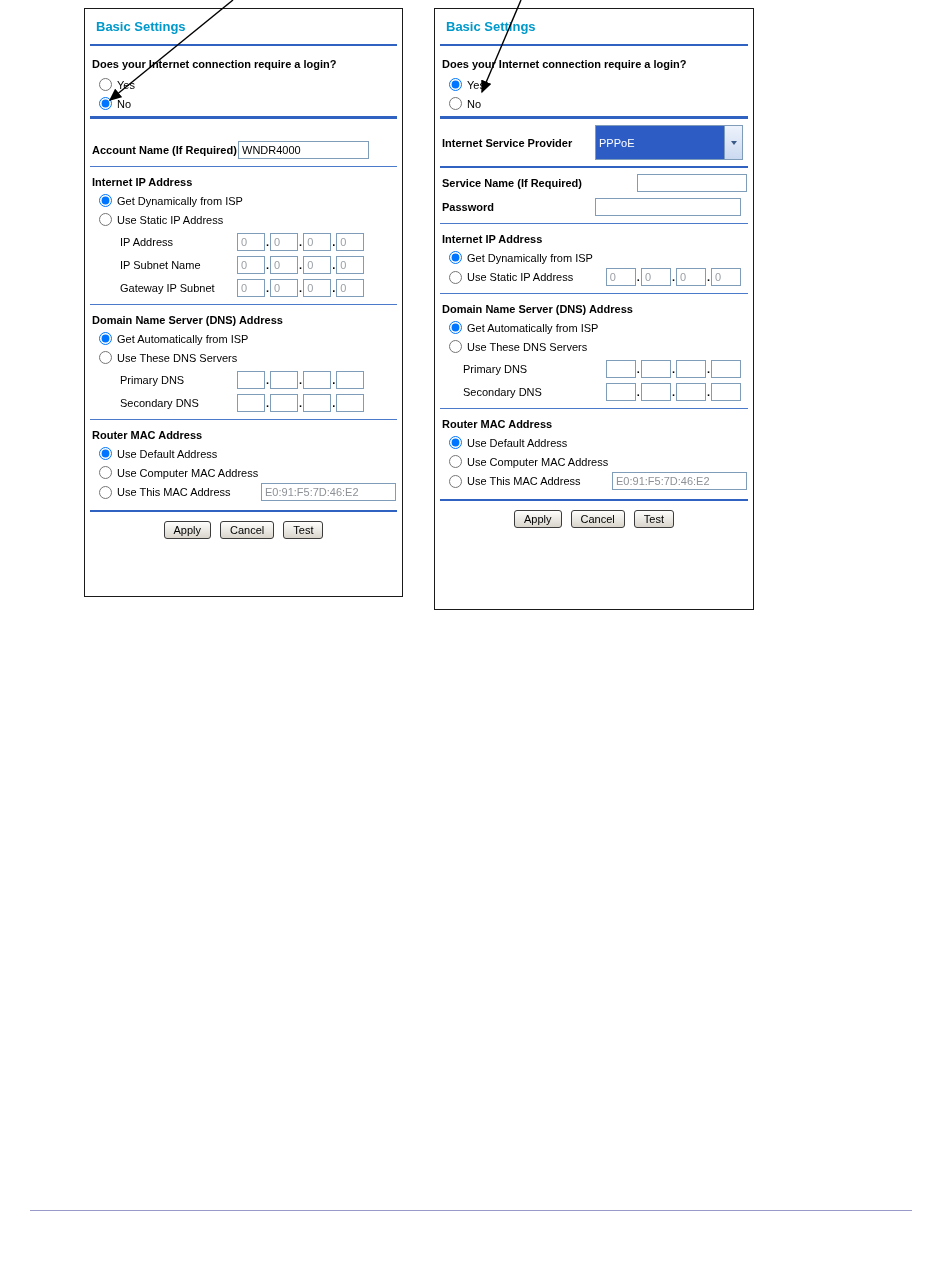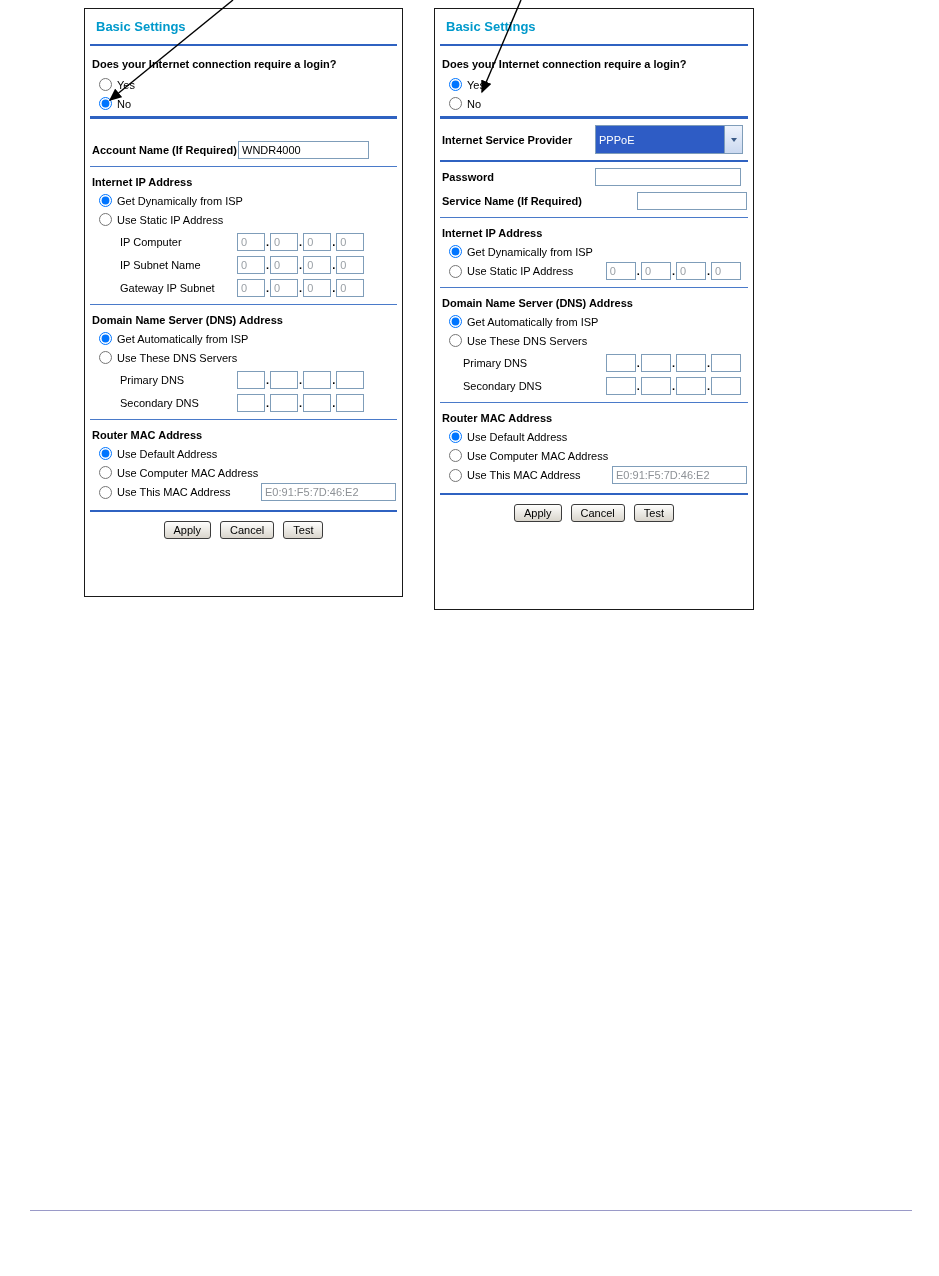--- a/index.html
+++ b/index.html
@@ -31,21 +31,21 @@
        color:#8d9196;margin-left:auto}
   .btn-row{display:flex;justify-content:center;gap:9px;margin-top:9px}
   button{font-family:"Liberation Sans",sans-serif;font-size:11px;padding:2px 9px;
        background:linear-gradient(#fefefd,#d9d5cc);border:1px solid #3c3c3c;border-radius:3px}
   
   .r-row{display:flex;align-items:center;margin:6px 6px 6px 7px}
   .r-row .lbl{font-weight:bold;flex:0 0 153px}
   .w146{width:146px}
   .w110{width:110px;margin-left:auto}
   .w30r{width:30px;margin-left:auto}
-  .dropdown{display:flex;width:148px;height:29px;border:1px solid #7f9db9;background:#22c55e;
+  .dropdown{display:flex;width:148px;height:35px;border:1px solid #7f9db9;background:#22c55e;
        box-sizing:border-box;align-items:stretch}
   .dropdown .dval{flex:1;display:flex;align-items:center;padding-left:3px;overflow:hidden;white-space:nowrap}
   .dropdown .dval.selected{background:#2e5cc5;color:#fff}
   .darrow{width:17px;border-left:1px solid #7f9db9;background:linear-gradient(#eef3fc,#cbd9f0);
        display:flex;align-items:center;justify-content:center}
   .darrow::after{content:"";width:0;height:0;border-left:3.5px solid transparent;
        border-right:3.5px solid transparent;border-top:4.5px solid #3a5a86}
   .octets{display:flex;align-items:center}
   .octets.push{margin-left:auto;margin-right:6px}
   .octet30{width:30px;height:17px}
@@ -81,21 +81,21 @@
   <div class="section-h">Internet IP Address</div>
   <div class="radio-row">
     <input type="radio" name="lp-ipmode" checked="" style="">
     <span>Get Dynamically from ISP</span>
   </div>
   <div class="radio-row">
     <input type="radio" name="lp-ipmode" style="">
     <span>Use Static IP Address</span>
   </div>
   <div class="octet-row">
-    <span class="olbl">IP Computer</span>
+    <span class="olbl">IP Address</span>
     <span class="octets">
       <input type="text" class="octet gray" value="0" style="">
         <span class="dot">.</span>
         <input type="text" class="octet gray" value="0" style="">
         <span class="dot">.</span>
         <input type="text" class="octet gray" value="0" style="">
         <span class="dot">.</span>
         <input type="text" class="octet gray" value="0" style="">
     </span>
   </div>
@@ -201,26 +201,26 @@
   <div class="r-row" style="">
     <span class="lbl">Internet Service Provider</span>
     <div class="dropdown">
       <div class="dval selected">PPPoE</div>
       <div class="darrow"></div>
     </div>
   </div>
   <div class="rule"></div>
 
   <div class="r-row">
+    <span class="lbl" style="flex:0 0 auto">Service Name (If Required)</span>
+    <input type="text" class="w110" value="" style="">
+  </div>
+  <div class="r-row">
     <span class="lbl">Password</span>
     <input type="text" class="w146" value="" style="">
-  </div>
-  <div class="r-row">
-    <span class="lbl" style="flex:0 0 auto">Service Name (If Required)</span>
-    <input type="text" class="w110" value="" style="">
   </div>
 
   <div class="rule thin"></div>
   <div class="section-h">Internet IP Address</div>
   <div class="radio-row">
     <input type="radio" name="rp-ipmode" checked="" style="">
     <span>Get Dynamically from ISP</span>
   </div>
   <div class="radio-row">
     <input type="radio" name="rp-ipmode" style="">

